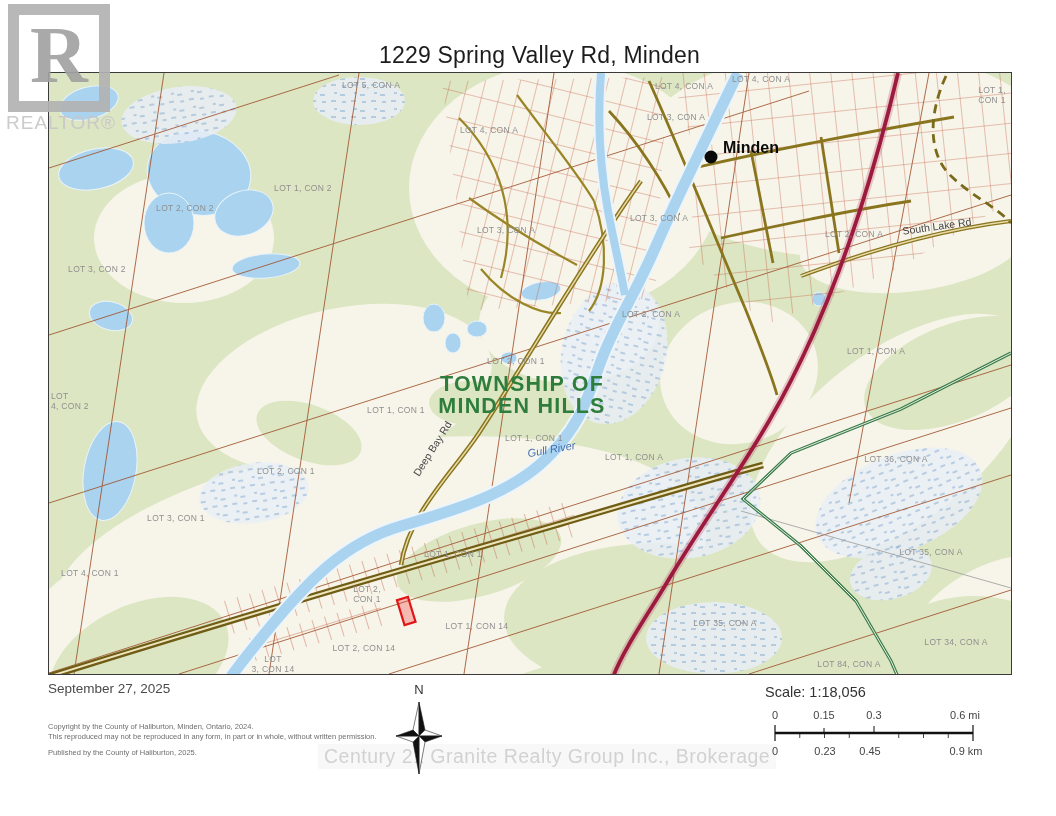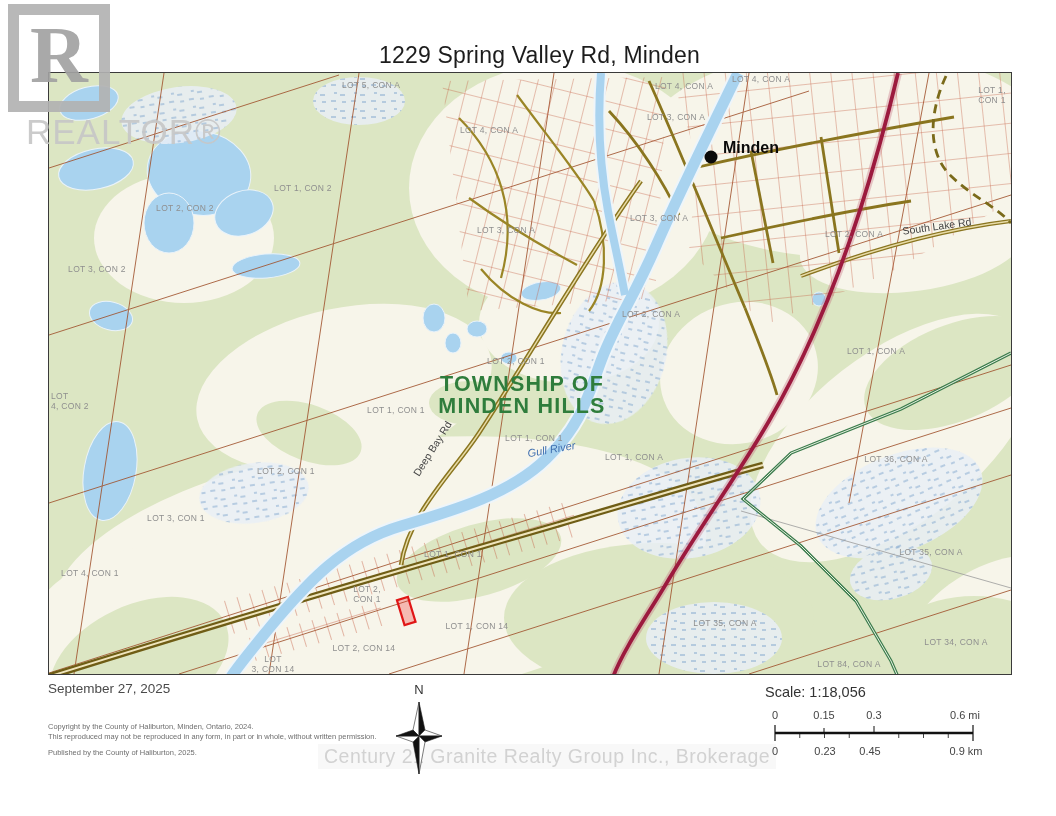--- a/index.html
+++ b/index.html
@@ -14,22 +14,22 @@
   .lot{font-size:8.5px;fill:#8f8f8f;letter-spacing:.3px;}
   .township{font-size:21.5px;font-weight:bold;fill:#2f7d3c;letter-spacing:1.2px;}
   .town-name{font-size:16px;font-weight:bold;fill:#0a0a0a;}
   .river-label{font-size:11px;font-style:italic;fill:#3f6fb0;}
   .road-label{font-size:10.5px;fill:#454545;}
   .realtor{position:absolute;left:8px;top:4px;opacity:.92;}
   .rbox{width:80px;height:86px;border:11px solid #b2b2b2;display:flex;align-items:center;
         justify-content:center;}
   .rbox span{font-family:"Liberation Serif",serif;font-weight:bold;font-size:80px;
              color:#a2a2a2;line-height:1;margin-top:-6px;}
-  .rword{position:absolute;left:-2px;top:108px;font-size:35px;color:#c7c7c7;letter-spacing:1px;
-         white-space:nowrap;margin-left:20px;}
+  .rword{position:absolute;left:-2px;top:108px;font-size:19px;color:#c7c7c7;letter-spacing:1px;
+         white-space:nowrap;}
   .map-date{position:absolute;left:48px;top:681px;font-size:13.5px;color:#4a4a4a;}
   .copyright{position:absolute;left:48px;top:722px;font-size:7.5px;color:#6e6e6e;line-height:9.5px;}
   .published{position:absolute;left:48px;top:748px;font-size:7.5px;color:#6e6e6e;}
   .watermark{position:absolute;left:318px;top:744px;font-size:19.5px;color:#d2d2d2;
              background:rgba(247,247,247,.92);padding:1px 6px;letter-spacing:.5px;white-space:nowrap;}
   .north{position:absolute;left:389px;top:680px;}
   .scale-text{position:absolute;left:765px;top:684px;width:220px;
               font-size:14.5px;color:#333;}
   .scalebar{position:absolute;left:763px;top:703px;}
   .sb-label{font-size:11px;fill:#444;}

